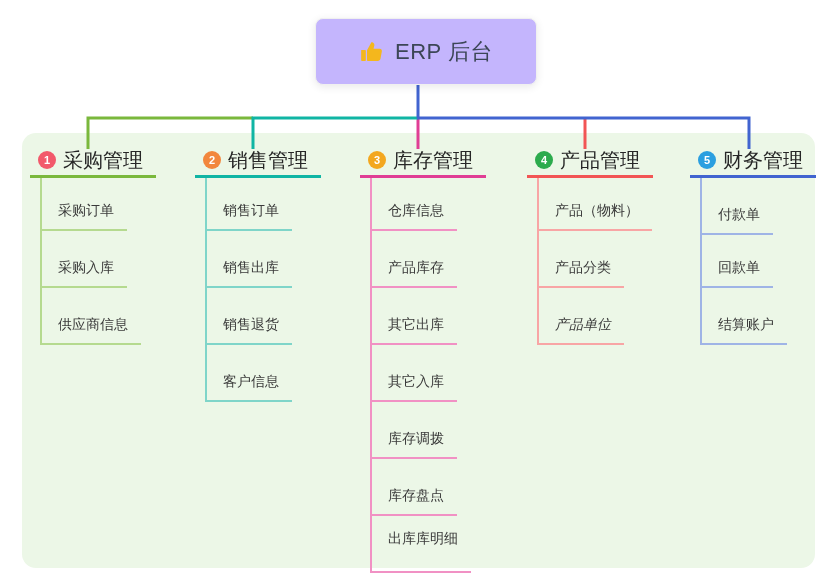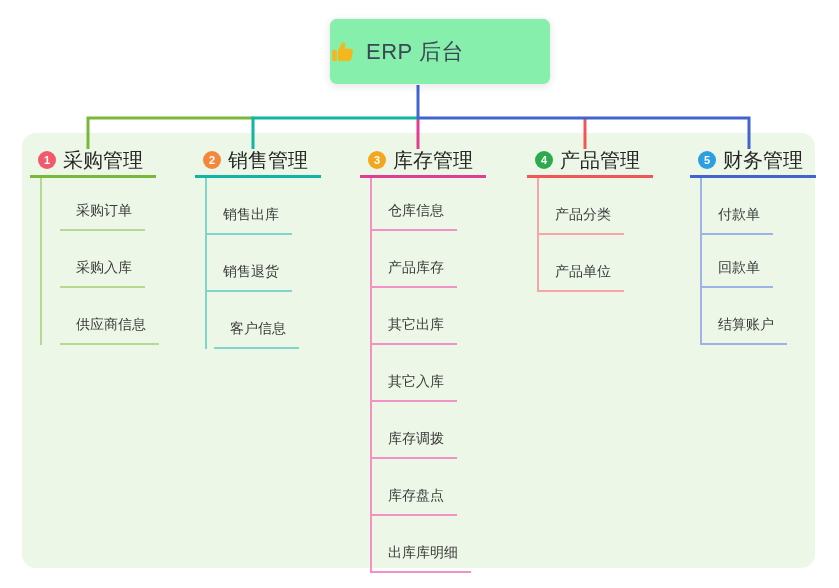--- a/index.html
+++ b/index.html
@@ -1,21 +1,21 @@
 <!DOCTYPE html>
 <html><head>
 <meta charset="utf-8">
 <style>
   html,body{margin:0;padding:0;background:#ffffff;font-family:"Liberation Sans","DejaVu Sans",sans-serif;}
   #canvas{position:relative;width:839px;height:588px;background:#ffffff;overflow:hidden;}
   #panel{position:absolute;left:22px;top:133px;width:793px;height:435px;border-radius:14px;}
   #connectors{position:absolute;left:0;top:0;width:839px;height:588px;pointer-events:none;}
-  #root-node{position:absolute;left:329px;top:18px;width:220px;height:65px;background:#86efac;
+  #root-node{position:absolute;left:315px;top:18px;width:220px;height:65px;background:#c4b5fd;
     border:1px solid #f0f0f0;border-radius:8px;box-shadow:0 2px 8px rgba(0,0,0,.09);
-    display:flex;align-items:center;gap:10px;cursor:pointer;}
+    display:flex;align-items:center;justify-content:center;gap:10px;cursor:pointer;}
   #root-label{font-size:22px;color:#3c4656;font-weight:500;letter-spacing:.5px;}
   .branch{position:absolute;top:148px;}
   .branch-header{display:flex;align-items:center;gap:7px;width:118px;height:24px;
     padding:0 0 3px 8px;border-bottom:3px solid;box-sizing:content-box;cursor:pointer;}
   .badge{flex:0 0 18px;width:18px;height:18px;border-radius:50%;color:#fff;font-size:11px;
     font-weight:bold;line-height:18px;text-align:center;}
   .branch-title{font-size:20px;color:#262626;font-weight:500;white-space:nowrap;}
   .children{margin-left:10px;border-left:2px solid;width:max-content;}
   .child{display:flex;align-items:flex-end;height:55px;width:max-content;border-bottom:2px solid;cursor:pointer;}
   .child.first{height:51px;}
@@ -44,45 +44,48 @@
     </span>
     <span id="root-label" style="color: rgb(60, 70, 86);">ERP 后台</span>
   </div>
 
   <div id="branches">
       <div class="branch" style="left: 30px;">
         <div class="branch-header" style="border-bottom-color: rgb(122, 184, 60);">
           <span class="badge" style="background: rgb(242, 89, 107);">1</span>
           <span class="branch-title">采购管理</span>
         </div>
-        <div class="children" style="border-left-color: rgb(181, 218, 143); padding-left: 18px;">
+        <div class="children" style="border-left-color: rgb(181, 218, 143);">
           <div class="child first" style="border-bottom-color: rgb(181, 218, 143);">
             <span class="child-label">采购订单</span>
           </div>
           <div class="child" style="border-bottom-color: rgb(181, 218, 143);">
             <span class="child-label">采购入库</span>
           </div>
           <div class="child" style="border-bottom-color: rgb(181, 218, 143);">
             <span class="child-label">供应商信息</span>
           </div>
         </div>
       </div>
       <div class="branch" style="left: 195px;">
         <div class="branch-header" style="border-bottom-color: rgb(16, 181, 164);">
           <span class="badge" style="background: rgb(242, 135, 61);">2</span>
           <span class="branch-title">销售管理</span>
         </div>
         <div class="children" style="border-left-color: rgb(127, 213, 201);">
+          <div class="child first" style="border-bottom-color: rgb(127, 213, 201);">
+            <span class="child-label">销售订单</span>
+          </div>
           <div class="child" style="border-bottom-color: rgb(127, 213, 201); justify-content: flex-end;">
             <span class="child-label">销售出库</span>
           </div>
           <div class="child" style="border-bottom-color: rgb(127, 213, 201);">
             <span class="child-label">销售退货</span>
           </div>
-          <div class="child" style="border-bottom-color: rgb(127, 213, 201); margin-left: 7px;">
+          <div class="child" style="border-bottom-color: rgb(127, 213, 201);">
             <span class="child-label">客户信息</span>
           </div>
         </div>
       </div>
       <div class="branch" style="left: 360px;">
         <div class="branch-header" style="border-bottom-color: rgb(224, 62, 149);">
           <span class="badge" style="background: rgb(243, 167, 31);">3</span>
           <span class="branch-title">库存管理</span>
         </div>
         <div class="children" style="border-left-color: rgb(241, 145, 196);">
@@ -97,35 +100,38 @@
           </div>
           <div class="child" style="border-bottom-color: rgb(241, 145, 196);">
             <span class="child-label">其它入库</span>
           </div>
           <div class="child" style="border-bottom-color: rgb(241, 145, 196);">
             <span class="child-label">库存调拨</span>
           </div>
           <div class="child" style="border-bottom-color: rgb(241, 145, 196);">
             <span class="child-label">库存盘点</span>
           </div>
-          <div class="child" style="border-bottom-color: rgb(241, 145, 196);">
+          <div class="child" style="border-bottom-color: rgb(241, 145, 196); align-items: center;">
             <span class="child-label">出库库明细</span>
           </div>
         </div>
       </div>
       <div class="branch" style="left: 527px;">
         <div class="branch-header" style="border-bottom-color: rgb(242, 85, 85);">
           <span class="badge" style="background: rgb(44, 171, 77);">4</span>
           <span class="branch-title">产品管理</span>
         </div>
         <div class="children" style="border-left-color: rgb(248, 165, 165);">
+          <div class="child first" style="border-bottom-color: rgb(248, 165, 165);">
+            <span class="child-label">产品（物料）</span>
+          </div>
           <div class="child" style="border-bottom-color: rgb(248, 165, 165); justify-content: center;">
             <span class="child-label">产品分类</span>
           </div>
-          <div class="child" style="border-bottom-color: rgb(248, 165, 165);">
+          <div class="child" style="border-bottom-color: rgb(248, 165, 165); font-style: italic;">
             <span class="child-label">产品单位</span>
           </div>
         </div>
       </div>
       <div class="branch" style="left: 690px;">
         <div class="branch-header" style="border-bottom-color: rgb(65, 100, 208);">
           <span class="badge" style="background: rgb(43, 159, 224);">5</span>
           <span class="branch-title">财务管理</span>
         </div>
         <div class="children" style="border-left-color: rgb(159, 180, 230);">

